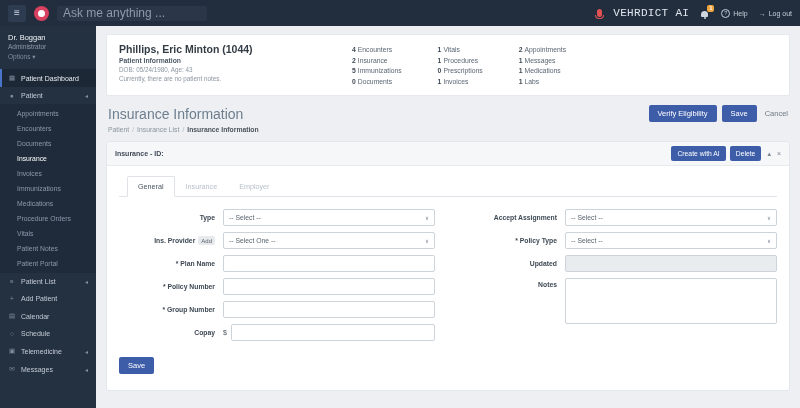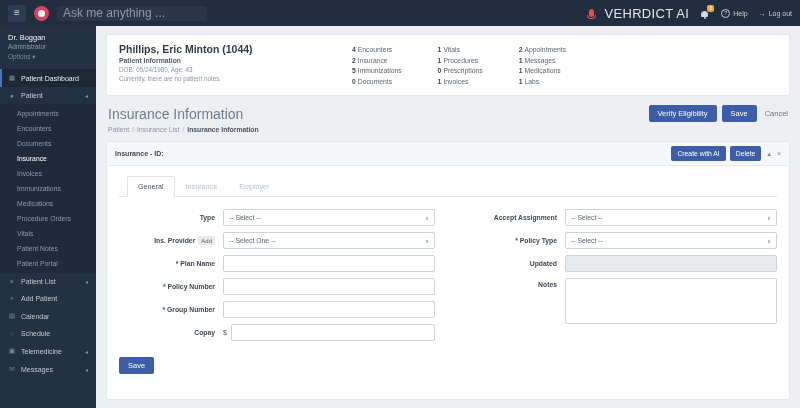--- a/index.html
+++ b/index.html
@@ -16,21 +16,21 @@
   .logo { width: 15px; height: 15px; border-radius: 50%; background: #d8415f; position: relative;
           flex: 0 0 auto; cursor: pointer; }
   .logo-inner { position: absolute; left: 4px; top: 4px; width: 7px; height: 7px; border-radius: 50%; background: #fff; }
   .search { width: 150px; height: 15px; background: #2b3749; border: none; border-radius: 2px;
             color: #c2ccd6; font-size: 12px; padding: 0 6px; outline: none; font-family: inherit; }
   .search::placeholder { color: #8e9aa8; }
   .topbar-right { margin-left: auto; display: flex; align-items: center; gap: 11px; color: #c6cfd9; font-size: 7px; }
   .mic { width: 5px; height: 8px; background: #e05252; border-radius: 2.5px; display: inline-block; position: relative; cursor: pointer; }
   .mic::after { content: ""; position: absolute; left: -2px; right: -2px; bottom: -2px; height: 3px;
                 border: 1px solid #e05252; border-top: none; border-radius: 0 0 4px 4px; }
-  .brand { font-size: 13px; letter-spacing: .3px; color: #dfe6ee; }
+  .brand { font-size: 11px; letter-spacing: .3px; color: #dfe6ee; font-family: Liberation Mono, monospace; }
   .bell-wrap { position: relative; display: inline-block; width: 10px; height: 11px; cursor: pointer; }
   .bell { position: absolute; left: 1px; top: 3px; width: 7px; height: 6px; background: #cfd6dd;
           border-radius: 3.5px 3.5px 1px 1px; }
   .bell::after { content: ""; position: absolute; left: 2.5px; bottom: -2px; width: 2px; height: 2px;
                  background: #cfd6dd; border-radius: 50%; }
   .badge { position: absolute; top: -3px; right: -4px; background: #f0a53c; color: #fff; font-size: 5px;
            line-height: 1; padding: 1px 2px; border-radius: 2px; font-weight: bold; }
   .help, .logout { display: flex; align-items: center; gap: 3px; cursor: pointer; }
   .help-circle { width: 9px; height: 9px; border: 1px solid #c6cfd9; border-radius: 50%; font-size: 5.5px;
                  display: flex; align-items: center; justify-content: center; }
@@ -81,21 +81,21 @@
   .crumb-sep { margin: 0 3px; color: #b3bcc4; }
 
   .panel { background: #fff; border: 1px solid #e3e6ea; border-radius: 3px; }
   .panel-header { display: flex; align-items: center; background: #f6f7f9; border-bottom: 1px solid #e7eaee;
                   padding: 4px 8px; border-radius: 3px 3px 0 0; }
   .panel-title { font-size: 7px; font-weight: bold; color: #3f4a56; }
   .panel-actions { margin-left: auto; display: flex; align-items: center; gap: 4px; }
   .btn-xs { padding: 3.5px 6px; font-size: 6.8px; }
   .panel-icon { font-size: 7px; color: #7b8694; cursor: pointer; margin-left: 2px; }
 
-  .panel-body { padding: 10px 12px 25px; }
+  .panel-body { padding: 10px 12px 16px; }
   .tabs { display: flex; border-bottom: 1px solid #dfe3e8; padding-left: 8px; }
   .tab { font-size: 7.2px; color: #b8c0c9; padding: 5px 10px; border: 1px solid transparent;
          margin-bottom: -1px; cursor: pointer; }
   .tab.active { color: #4a5560; background: #fff; border-color: #dfe3e8 #dfe3e8 #fff; border-radius: 2px 2px 0 0; }
 
   .form { display: flex; gap: 26px; margin-top: 12px; }
   .col { flex: 1; }
   .form-row { display: flex; align-items: center; margin-bottom: 6px; min-height: 17px; }
   .form-row.top { align-items: flex-start; }
   .form-row.top .form-label { padding-top: 3px; }

